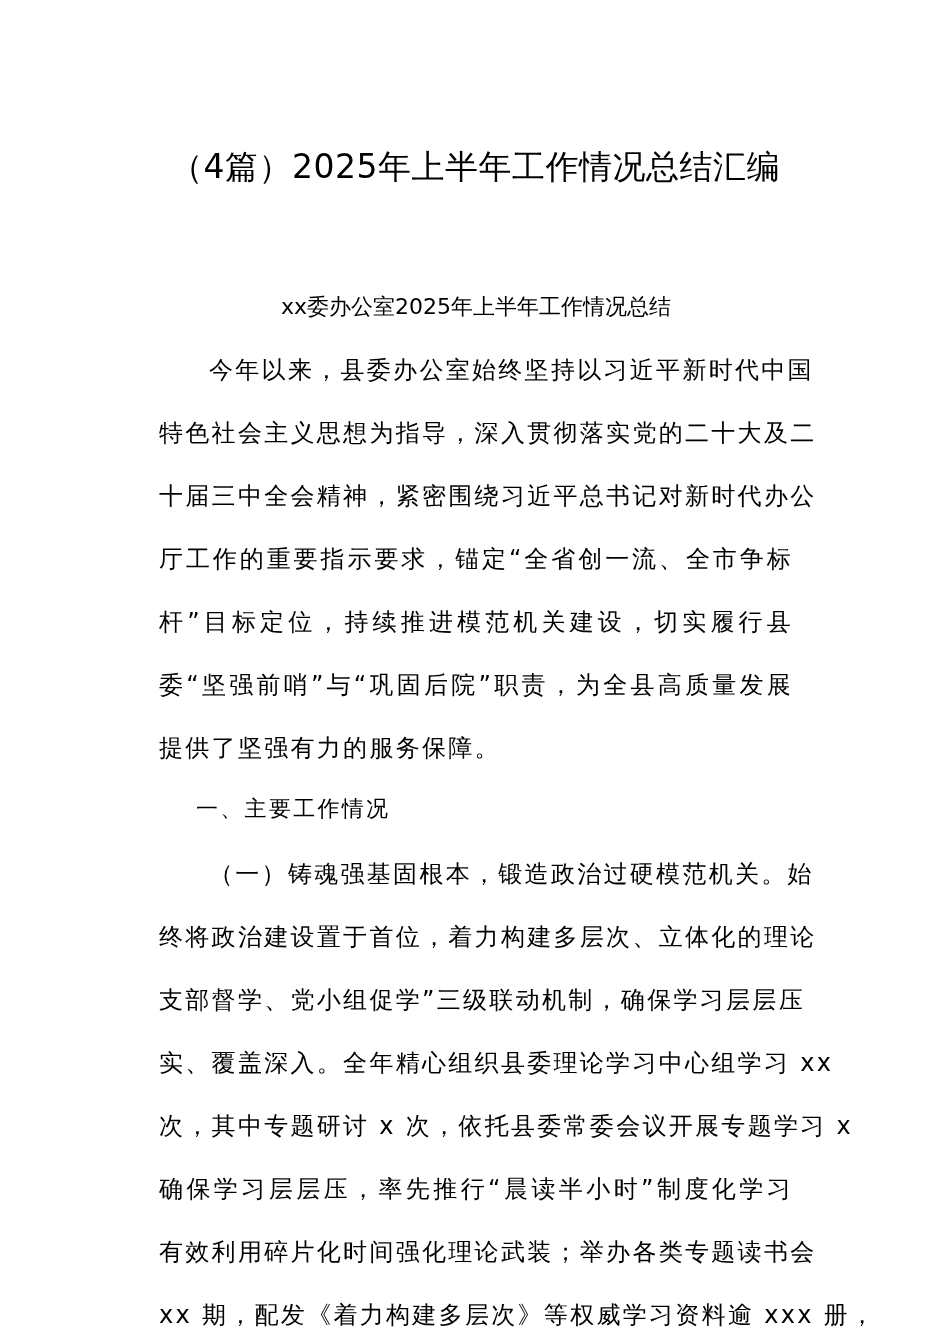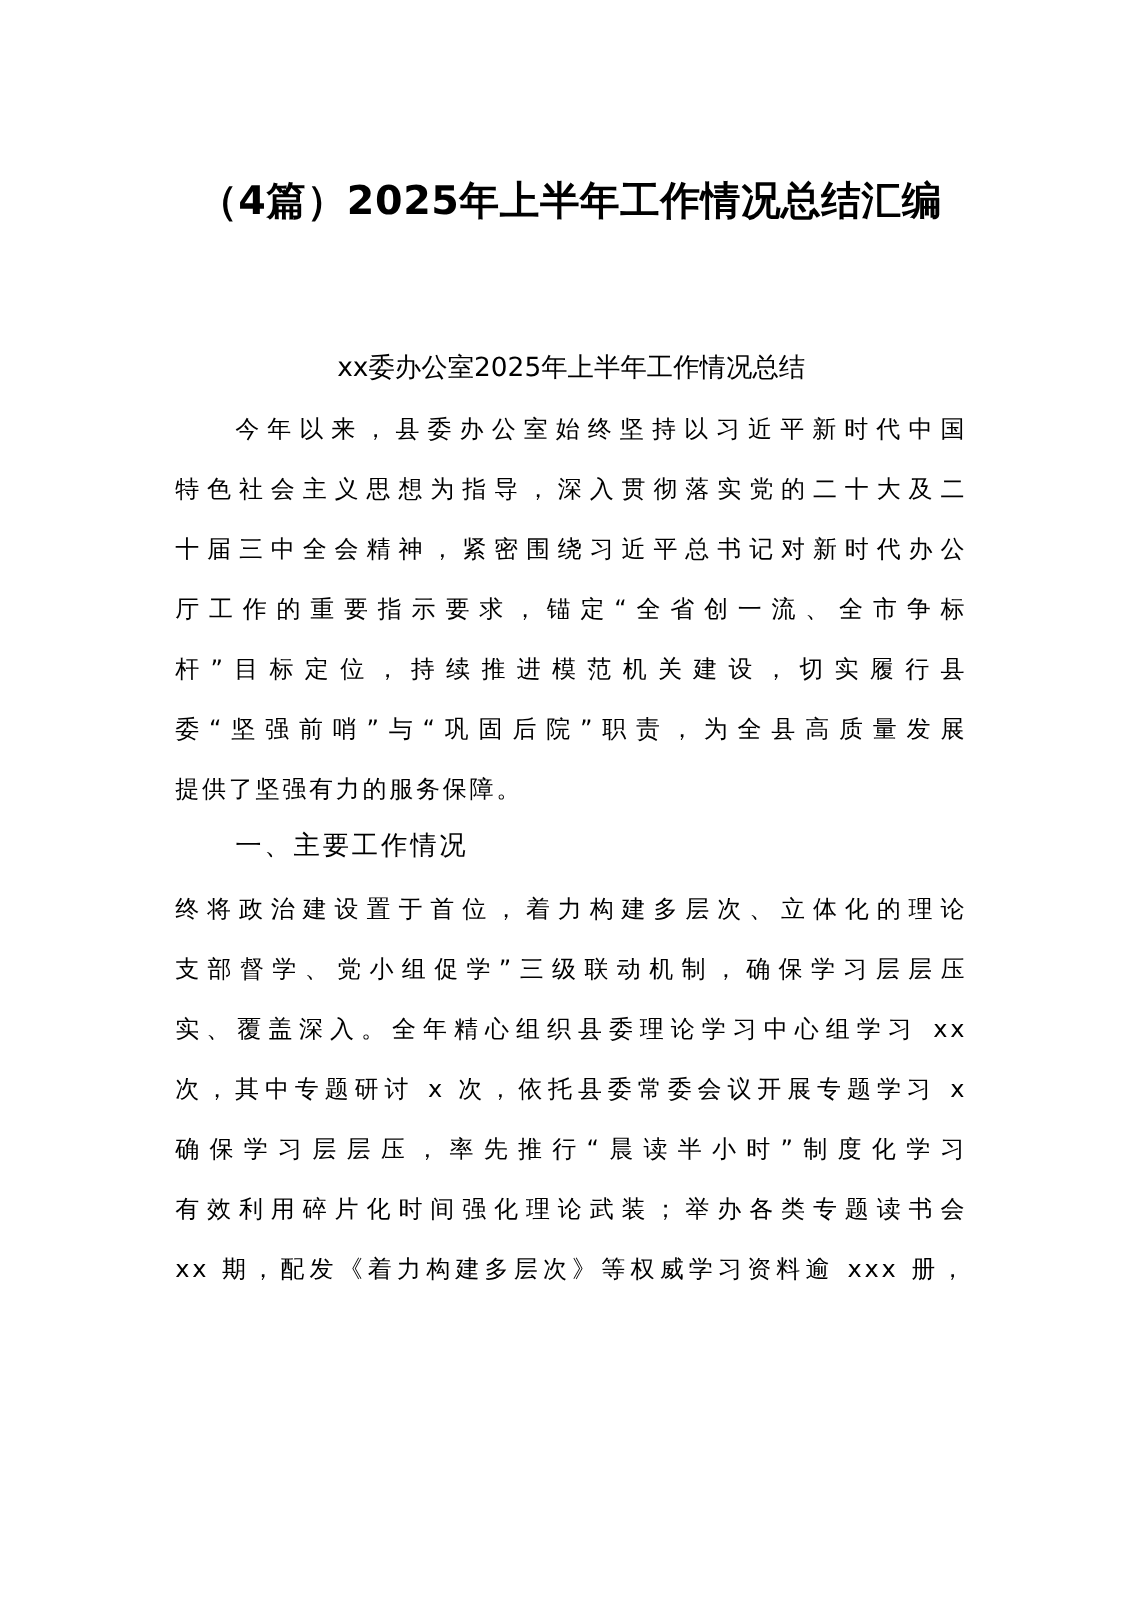--- a/index.html
+++ b/index.html
@@ -23,21 +23,21 @@
       height: 1344px;
       background: #ffffff;
     }
     .doc-title {
       position: absolute;
       left: 0;
       top: 142px;
       width: 950px;
       text-align: center;
       font-family: "DejaVu Sans", sans-serif;
-      font-weight: bold;
+      font-weight: normal;
       font-size: 33px;
       line-height: 50px;
       letter-spacing: 0.5px;
       margin: 0;
     }
     .body-text {
       position: absolute;
       left: 146px;
       top: 282px;
       width: 660px;
@@ -45,24 +45,24 @@
     .subtitle {
       font-size: 22px;
       line-height: 50px;
       height: 50px;
       margin: 0;
       white-space: nowrap;
       text-align: center;
     }
     .line {
       font-family: "DejaVu Sans", sans-serif;
-      font-size: 20px;
+      font-size: 24px;
       line-height: 50px;
       height: 50px;
-      margin: 0;
+      margin: 13px;
       white-space: nowrap;
       letter-spacing: 2.3px;
       text-align: justify;
       text-align-last: justify;
     }
     .line.last {
       text-align-last: left;
     }
     .line.indent {
       padding-left: 50px;
@@ -95,20 +95,21 @@
       <p class="line">十届三中全会精神，紧密围绕习近平总书记对新时代办公</p>
       <p class="line">厅工作的重要指示要求，锚定“全省创一流、全市争标</p>
       <p class="line">杆”目标定位，持续推进模范机关建设，切实履行县</p>
       <p class="line">委“坚强前哨”与“巩固后院”职责，为全县高质量发展</p>
       <p class="line last">提供了坚强有力的服务保障。</p>
     </div>
 
     <p class="heading-line">一、主要工作情况</p>
 
     <div>
+      <p class="line indent">（一）铸魂强基固根本，锻造政治过硬模范机关。始</p>
       <p class="line">终将政治建设置于首位，着力构建多层次、立体化的理论</p>
       <p class="line">支部督学、党小组促学”三级联动机制，确保学习层层压</p>
       <p class="line">实、覆盖深入。全年精心组织县委理论学习中心组学习 xx</p>
       <p class="line">次，其中专题研讨 x 次，依托县委常委会议开展专题学习 x</p>
       <p class="line">确保学习层层压，率先推行“晨读半小时”制度化学习</p>
       <p class="line">有效利用碎片化时间强化理论武装；举办各类专题读书会</p>
       <p class="line">xx 期，配发《着力构建多层次》等权威学习资料逾 xxx 册，</p>
     </div>
 
   </div>

